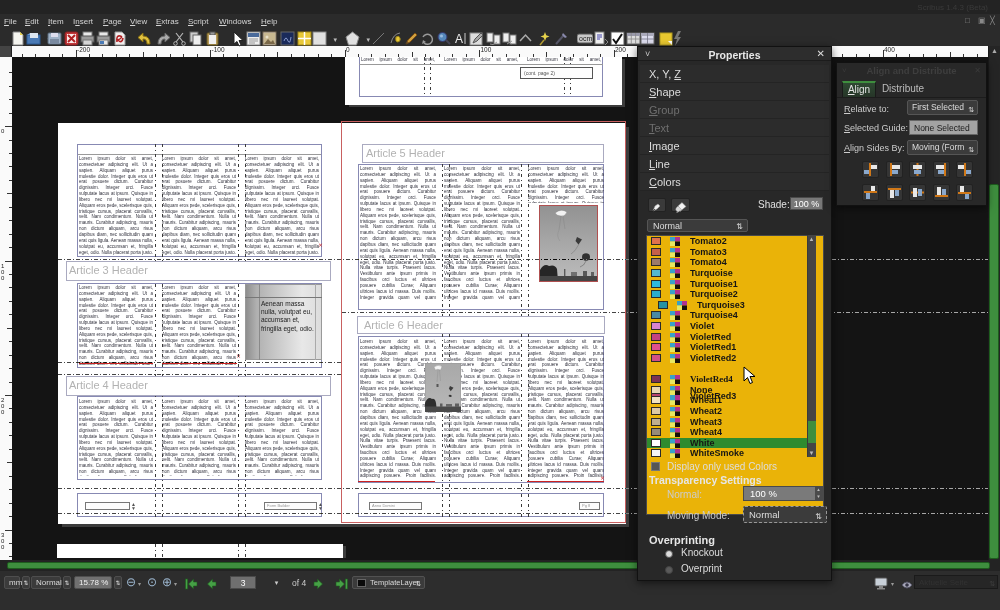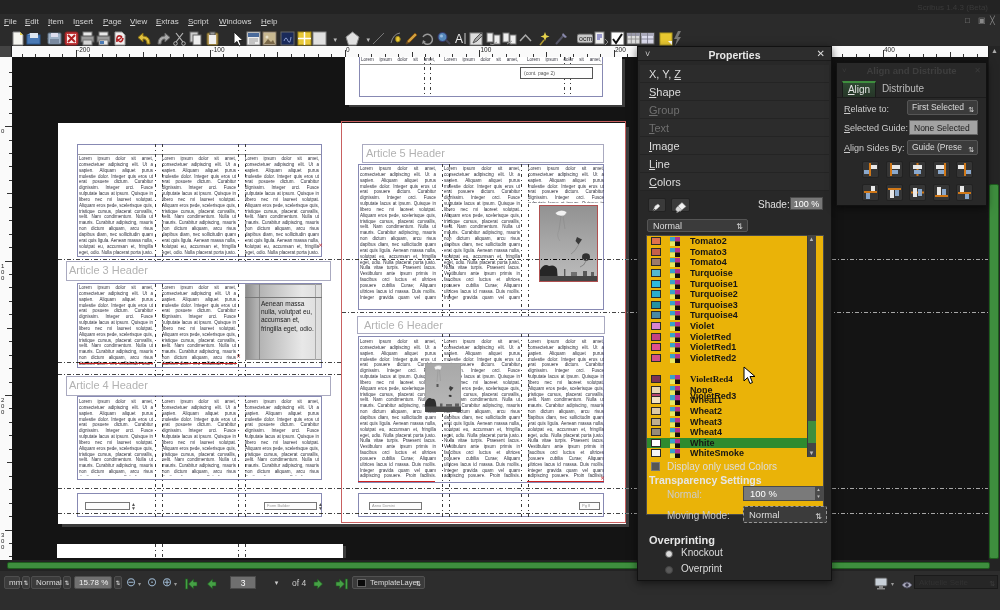--- a/index.html
+++ b/index.html
@@ -442,21 +442,21 @@
         <div class="crow" style="top:53.1px;">
           <span class="swatch" style="left:4px;top:1px;background:#2baccc"></span>
           <svg width="10" height="9" style="position:absolute;left:23px;top:1px">
             <rect width="5" height="4.5" fill="#3aa0c8"></rect>
             <rect x="5" width="5" height="4.5" fill="#b03090"></rect>
             <rect y="4.5" width="5" height="4.5" fill="#e8e860"></rect>
             <rect x="5" y="4.5" width="5" height="4.5" fill="#151008"></rect>
           </svg>
           <span style="position:absolute;left:43px;top:0px">Turquoise2</span>
         </div>
-        <div class="crow" style="top:63.7px;">
+        <div class="crow" style="top:63.7px;margin-left:7px;">
           <span class="swatch" style="left:4px;top:1px;background:#2492a2"></span>
           <svg width="10" height="9" style="position:absolute;left:23px;top:1px">
             <rect width="5" height="4.5" fill="#3aa0c8"></rect>
             <rect x="5" width="5" height="4.5" fill="#b03090"></rect>
             <rect y="4.5" width="5" height="4.5" fill="#e8e860"></rect>
             <rect x="5" y="4.5" width="5" height="4.5" fill="#151008"></rect>
           </svg>
           <span style="position:absolute;left:43px;top:0px">Turquoise3</span>
         </div>
         <div class="crow" style="top:74.3px;">
@@ -622,21 +622,21 @@
       <div style="position:absolute;left:5px;top:3px;color:#3a3a3a;font-size:8px">˅</div>
       <div style="position:absolute;right:5px;top:3px;color:#3a3a3a;font-size:8px">✕</div>
       <div style="position:absolute;left:5px;top:18px;width:34px;height:16px;background:linear-gradient(#2e4a32,#263528);border-top:2px solid #3e8e3e;border-left:1px solid #1a1a1a;border-right:1px solid #1a1a1a;color:#e2e2e2;font-size:10px;text-align:center;line-height:14px"><u>A</u>lign</div>
       <div style="position:absolute;left:40px;top:20px;width:52px;height:14px;color:#bbb;font-size:10px;text-align:center">Distribute</div>
       <div style="position:absolute;left:0px;top:34px;width:149px;height:1px;background:#1c1c1c"></div>
       <div style="position:absolute;left:7px;top:41px;font-size:9px;color:#ccc"><u>R</u>elative to:</div>
       <div style="position:absolute;left:70px;top:37px;width:71px;height:15px;background:#3b3b3b;border:1px solid #555;border-radius:2px;color:#ddd;font-size:8.5px;line-height:13px"><span style="margin-left:4px">First Selected</span><span style="position:absolute;right:3px;top:2px;font-size:7px">⇅</span></div>
       <div style="position:absolute;left:7px;top:60px;font-size:9px;color:#ccc"><u>S</u>elected Guide:</div>
       <div style="position:absolute;left:72px;top:57px;width:69px;height:15px;background:#a3a3a3;border:1px solid #666;color:#1a1a1a;font-size:8.5px;line-height:14px"><span style="margin-left:4px">None Selected</span></div>
       <div style="position:absolute;left:7px;top:80px;font-size:9px;color:#ccc"><u>A</u>lign Sides By:</div>
-      <div style="position:absolute;left:70px;top:77px;width:71px;height:15px;background:#3b3b3b;border:1px solid #555;border-radius:2px;color:#ddd;font-size:8.5px;line-height:13px"><span style="margin-left:4px">Guide (Prese</span><span style="position:absolute;right:3px;top:2px;font-size:7px">⇅</span></div>
+      <div style="position:absolute;left:70px;top:77px;width:71px;height:15px;background:#3b3b3b;border:1px solid #555;border-radius:2px;color:#ddd;font-size:8.5px;line-height:13px"><span style="margin-left:4px">Moving (Form</span><span style="position:absolute;right:3px;top:2px;font-size:7px">⇅</span></div>
       <div style="position:absolute;left:25px;top:98px;width:17px;height:17px;background:#353535;border:1px solid #222;border-radius:2px"><svg width="15" height="15" viewBox="0 0 15 15">
           <rect x="6" y="1" width="2" height="13" fill="#d07818"></rect>
           <rect x="1" y="8" width="5" height="4" fill="#8aa8cc"></rect>
           <rect x="8" y="3" width="6" height="4" fill="#e8e8e8"></rect>
         </svg></div>
       <div style="position:absolute;left:48.5px;top:98px;width:17px;height:17px;background:#353535;border:1px solid #222;border-radius:2px"><svg width="15" height="15" viewBox="0 0 15 15">
           <rect x="3" y="1" width="2" height="13" fill="#d07818"></rect>
           <rect x="5" y="3" width="8" height="4" fill="#e8e8e8"></rect>
           <rect x="5" y="8" width="6" height="4" fill="#8aa8cc"></rect>
         </svg></div>

